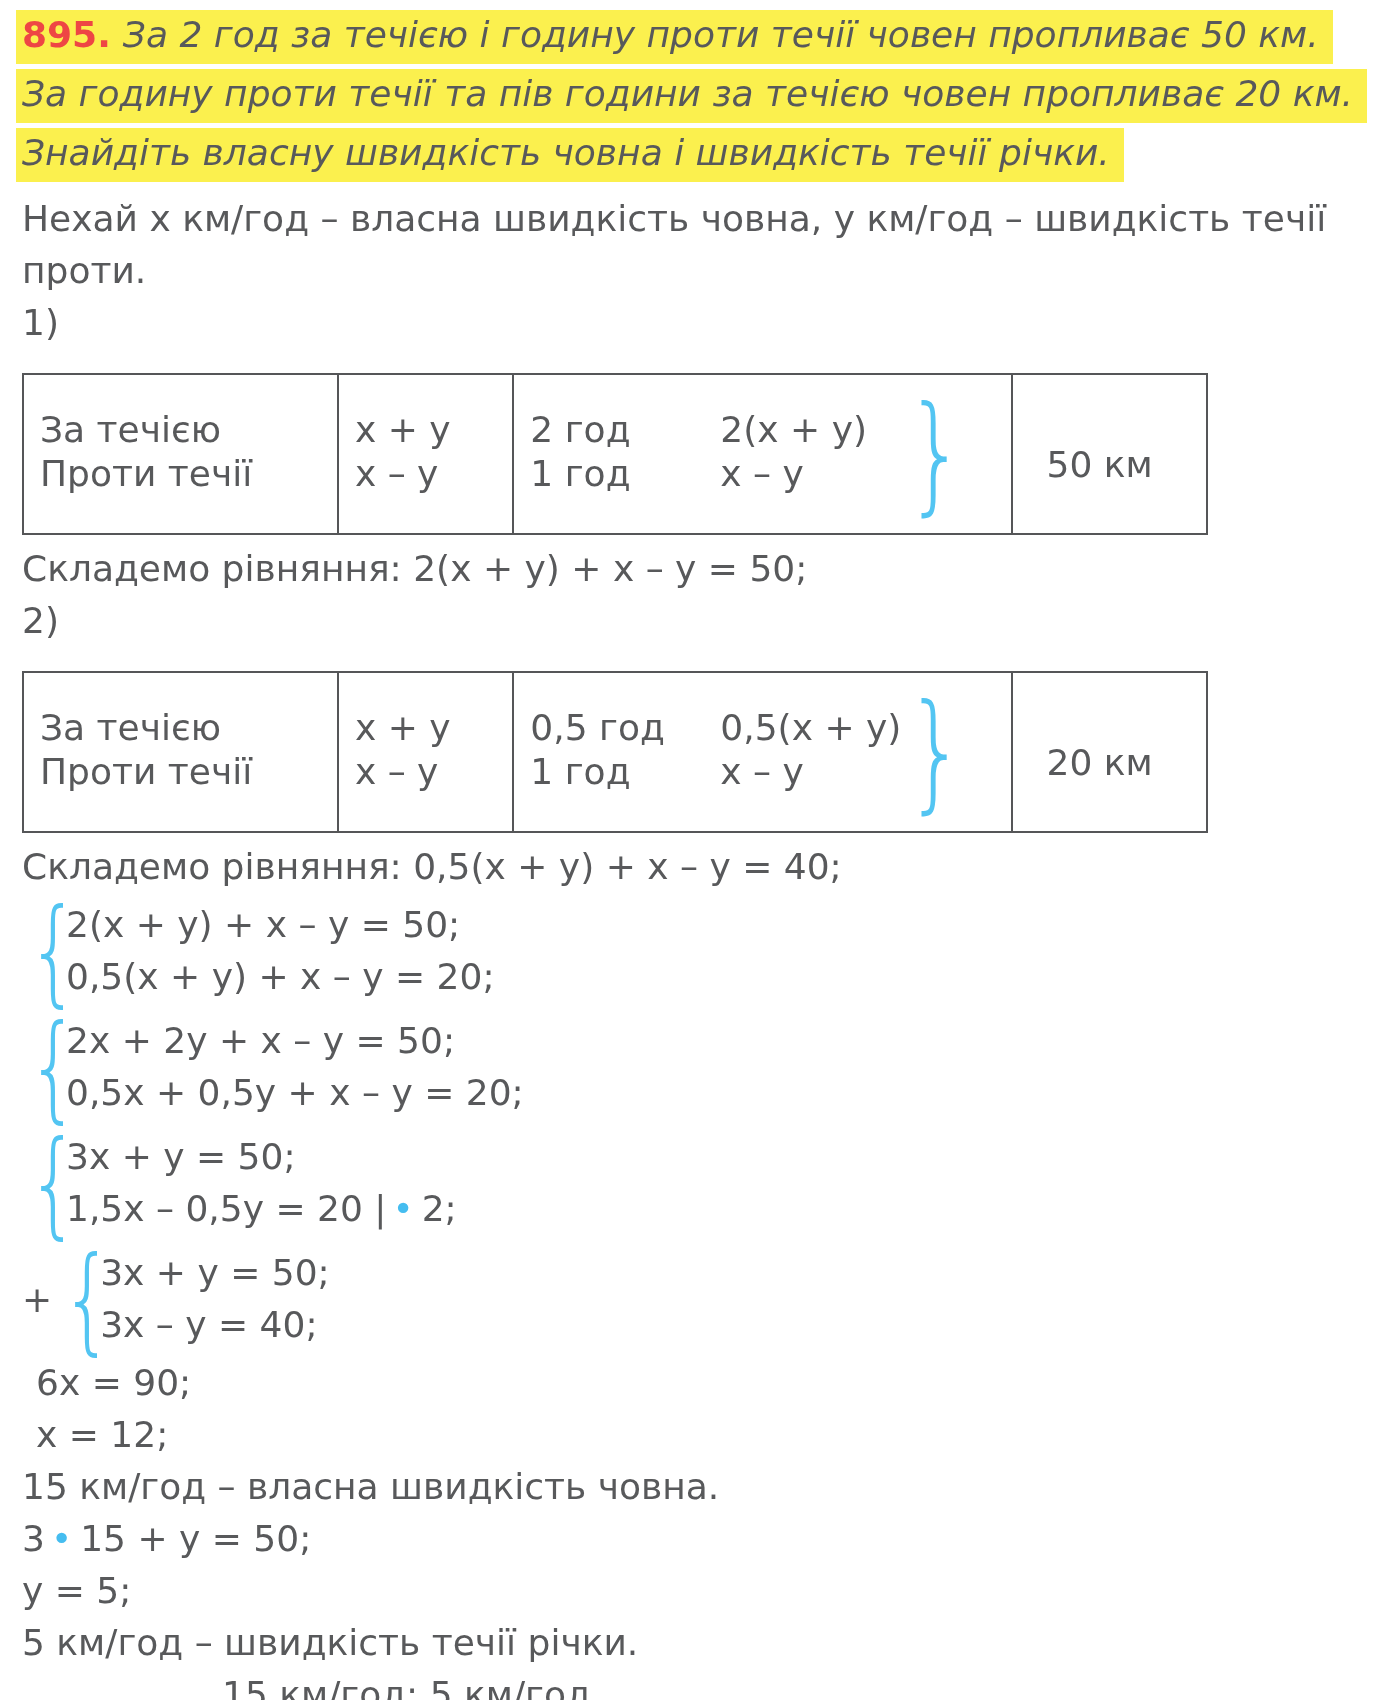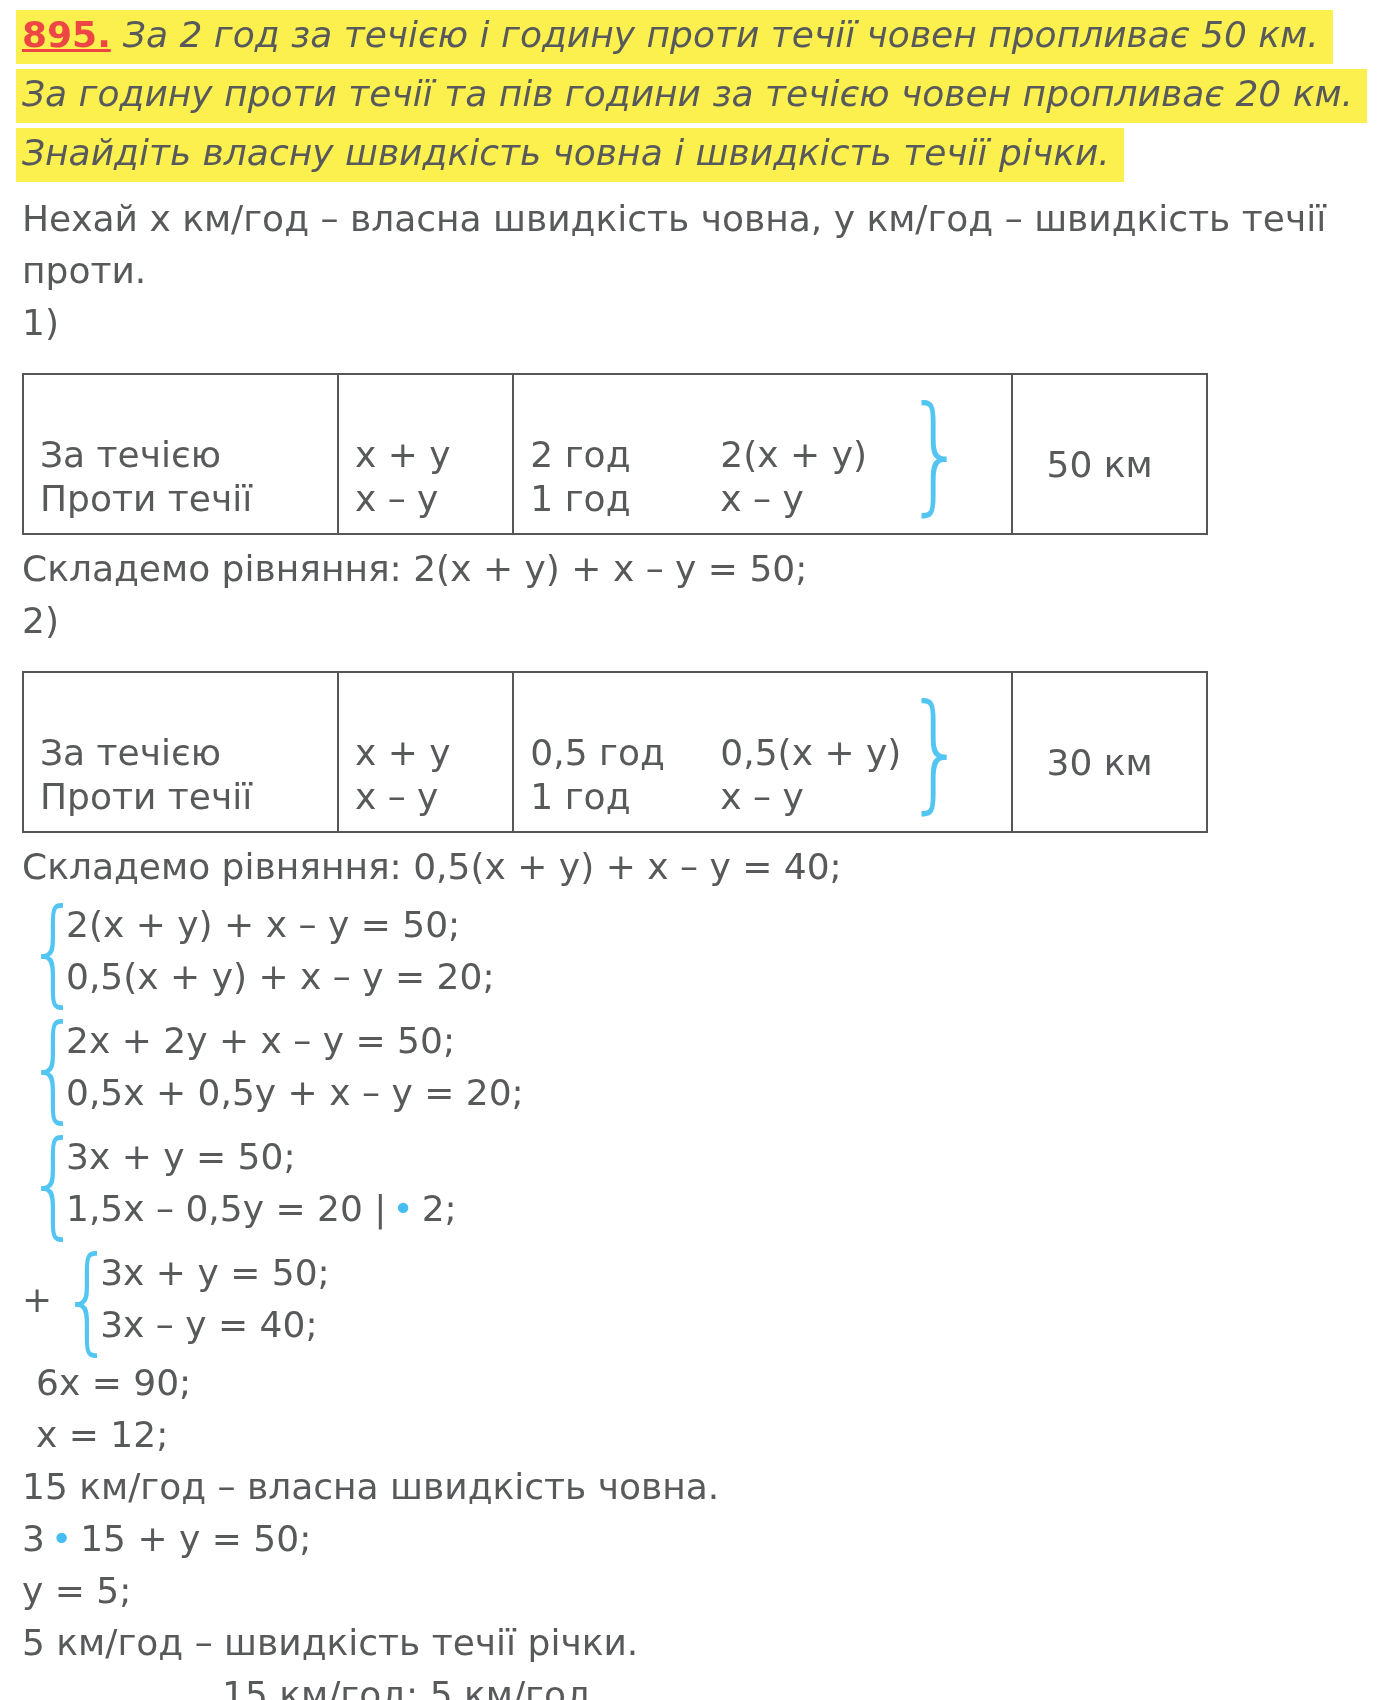--- a/index.html
+++ b/index.html
@@ -29,39 +29,38 @@
     margin: 0 0 5px -6px;
     font-size: 36px;
     line-height: 44px;
     white-space: nowrap;
   }
   .problem-number {
     color: #ee4644;
     font-weight: bold;
     font-style: normal;
     margin-right: 12px;
-    text-decoration: underline;
   }
   .stmt { font-style: italic; }
 
   
   .ttable {
     display: flex;
     width: 1186px;
     height: 162px;
     border: 2px solid #555658;
     box-sizing: border-box;
     margin: 24px 0 8px 0;
   }
   .tcol {
     box-sizing: border-box;
     border-right: 2px solid #555658;
     display: flex;
     flex-direction: column;
-    justify-content: flex-end;
+    justify-content: center;
     padding: 8px 0 12px 16px;
     font-size: 36px;
     line-height: 44px;
     white-space: nowrap;
   }
   .tcol:last-child { border-right: none; }
   .tc1 { width: 316px; }
   .tc2 { width: 176px; }
   .tc3 { width: 500px; position: relative; }
   .tc4 { width: 194px; justify-content: center; padding-left: 34px; margin-top: 25px; }
@@ -161,21 +160,21 @@
         <span class="time">0,5 год</span>
         <span>0,5(x + y)</span>
       </span>
       <span class="trow">
         <span class="time">1 год</span>
         <span>x – y</span>
       </span>
       <span class="table-brace">}</span>
     </div>
     <div class="tcol tc4">
-      <span>30 км</span>
+      <span>20 км</span>
     </div>
   </div>
 
   <div class="line">Складемо рівняння: 0,5(x + y) + x – y = 40;</div>
 
   <div class="system">
     <span class="sys-brace">{</span>
     <div class="sys-lines">
       <div class="line">2(x + y) + x – y = 50;</div>
       <div class="line">0,5(x + y) + x – y = 20;</div>

